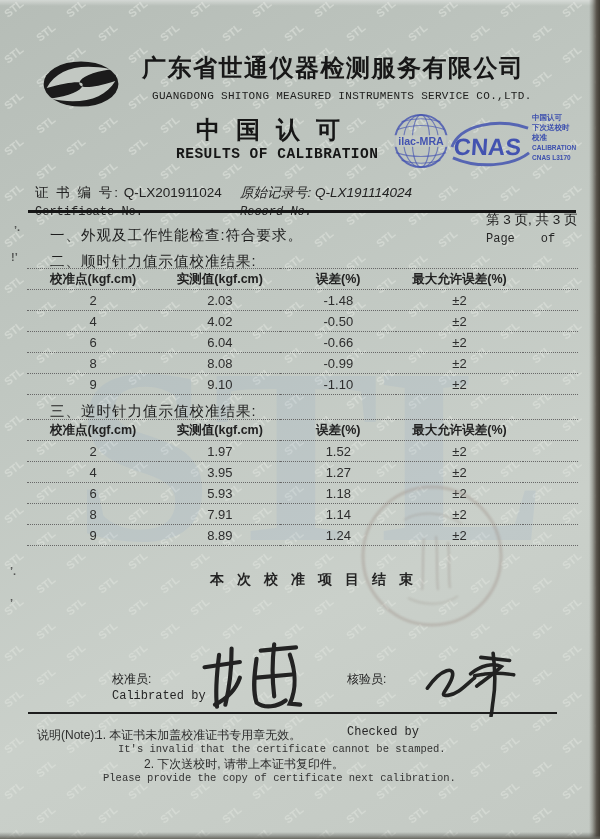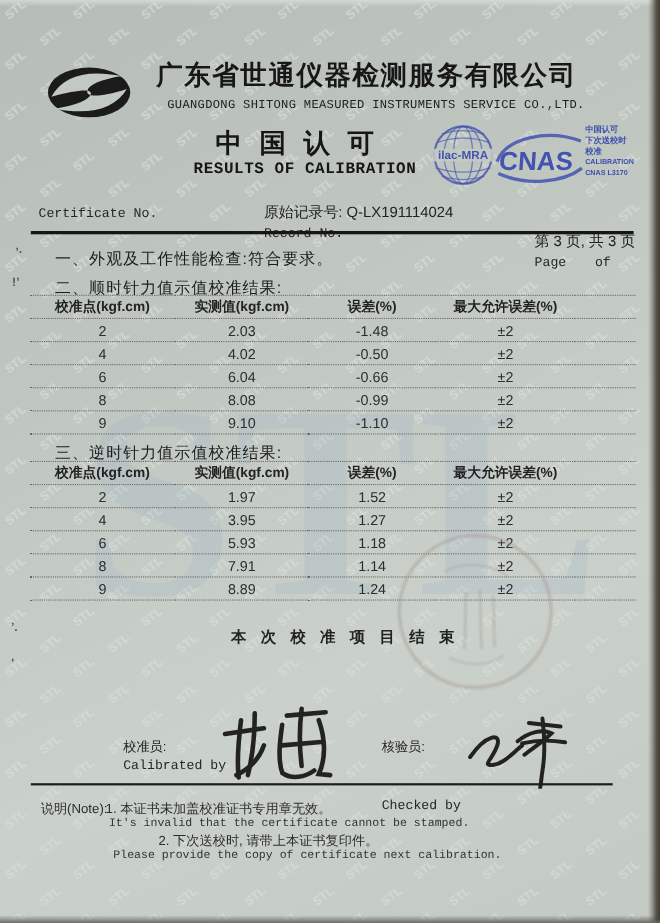--- a/index.html
+++ b/index.html
@@ -83,23 +83,25 @@
 
     <div class="abs accr-lines">
       <div>中国认可</div>
       <div>下次送校时</div>
       <div>校准</div>
       <div style="font-size:6.5px;">CALIBRATION</div>
       <div style="font-size:6.5px;">CNAS L3170</div>
     </div>
 
     <div class="abs certgrp" style="left:35px;top:184px;">
+      <div><span style="letter-spacing:2px;">证 书 编 号:</span>
+           <span>Q-LX201911024</span></div>
       <div class="en mono">Certificate No.</div>
     </div>
-    <div class="abs certgrp" style="left:240px;top:184px;">
+    <div class="abs certgrp" style="left:240px;top:184px;font-style:italic;">
       <div><span>原始记录号:</span>
            <span>Q-LX191114024</span></div>
       <div class="en mono">Record No.</div>
     </div>
     <div class="abs certgrp" style="left:486px;top:184px;margin-top:27px;">
       <div>第 3 页, 共 3 页</div>
       <div class="en mono" style="display:flex;gap:26px;">
         <span>Page</span>
         <span>of</span>
       </div>
@@ -260,21 +262,21 @@
         <path d="M48 28 C58 20 70 17 78 21 C70 29 60 35 54 40"></path>
         <path d="M58 12 L86 15"></path>
         <path d="M70 8 C72 24 72 42 70 54 C69 60 69 64 68 69"></path>
         <path d="M52 30 C64 27 78 27 90 29"></path>
       </g>
     </svg>
     <div class="abs rule-thin"></div>
 
     <div class="abs notes" style="left:37px;top:727px;">说明(Note):</div>
     <div class="abs notes" style="left:96px;top:727px;">1. 本证书未加盖校准证书专用章无效。</div>
-    <div class="abs note-en mono" style="left:99px;top:743px;">It's invalid that the certificate cannot be stamped.</div>
+    <div class="abs note-en mono" style="left:118px;top:743px;">It's invalid that the certificate cannot be stamped.</div>
     <div class="abs notes" style="left:96px;top:756px;margin-left:48px;">2. 下次送校时, 请带上本证书复印件。</div>
     <div class="abs note-en mono" style="left:103px;top:772px;">Please provide the copy of certificate next calibration.</div>
 
   </div>
 
   <div class="abs edge-top"></div>
   <div class="abs edge-right"></div>
   <div class="abs edge-bottom"></div>
 </div>
 

